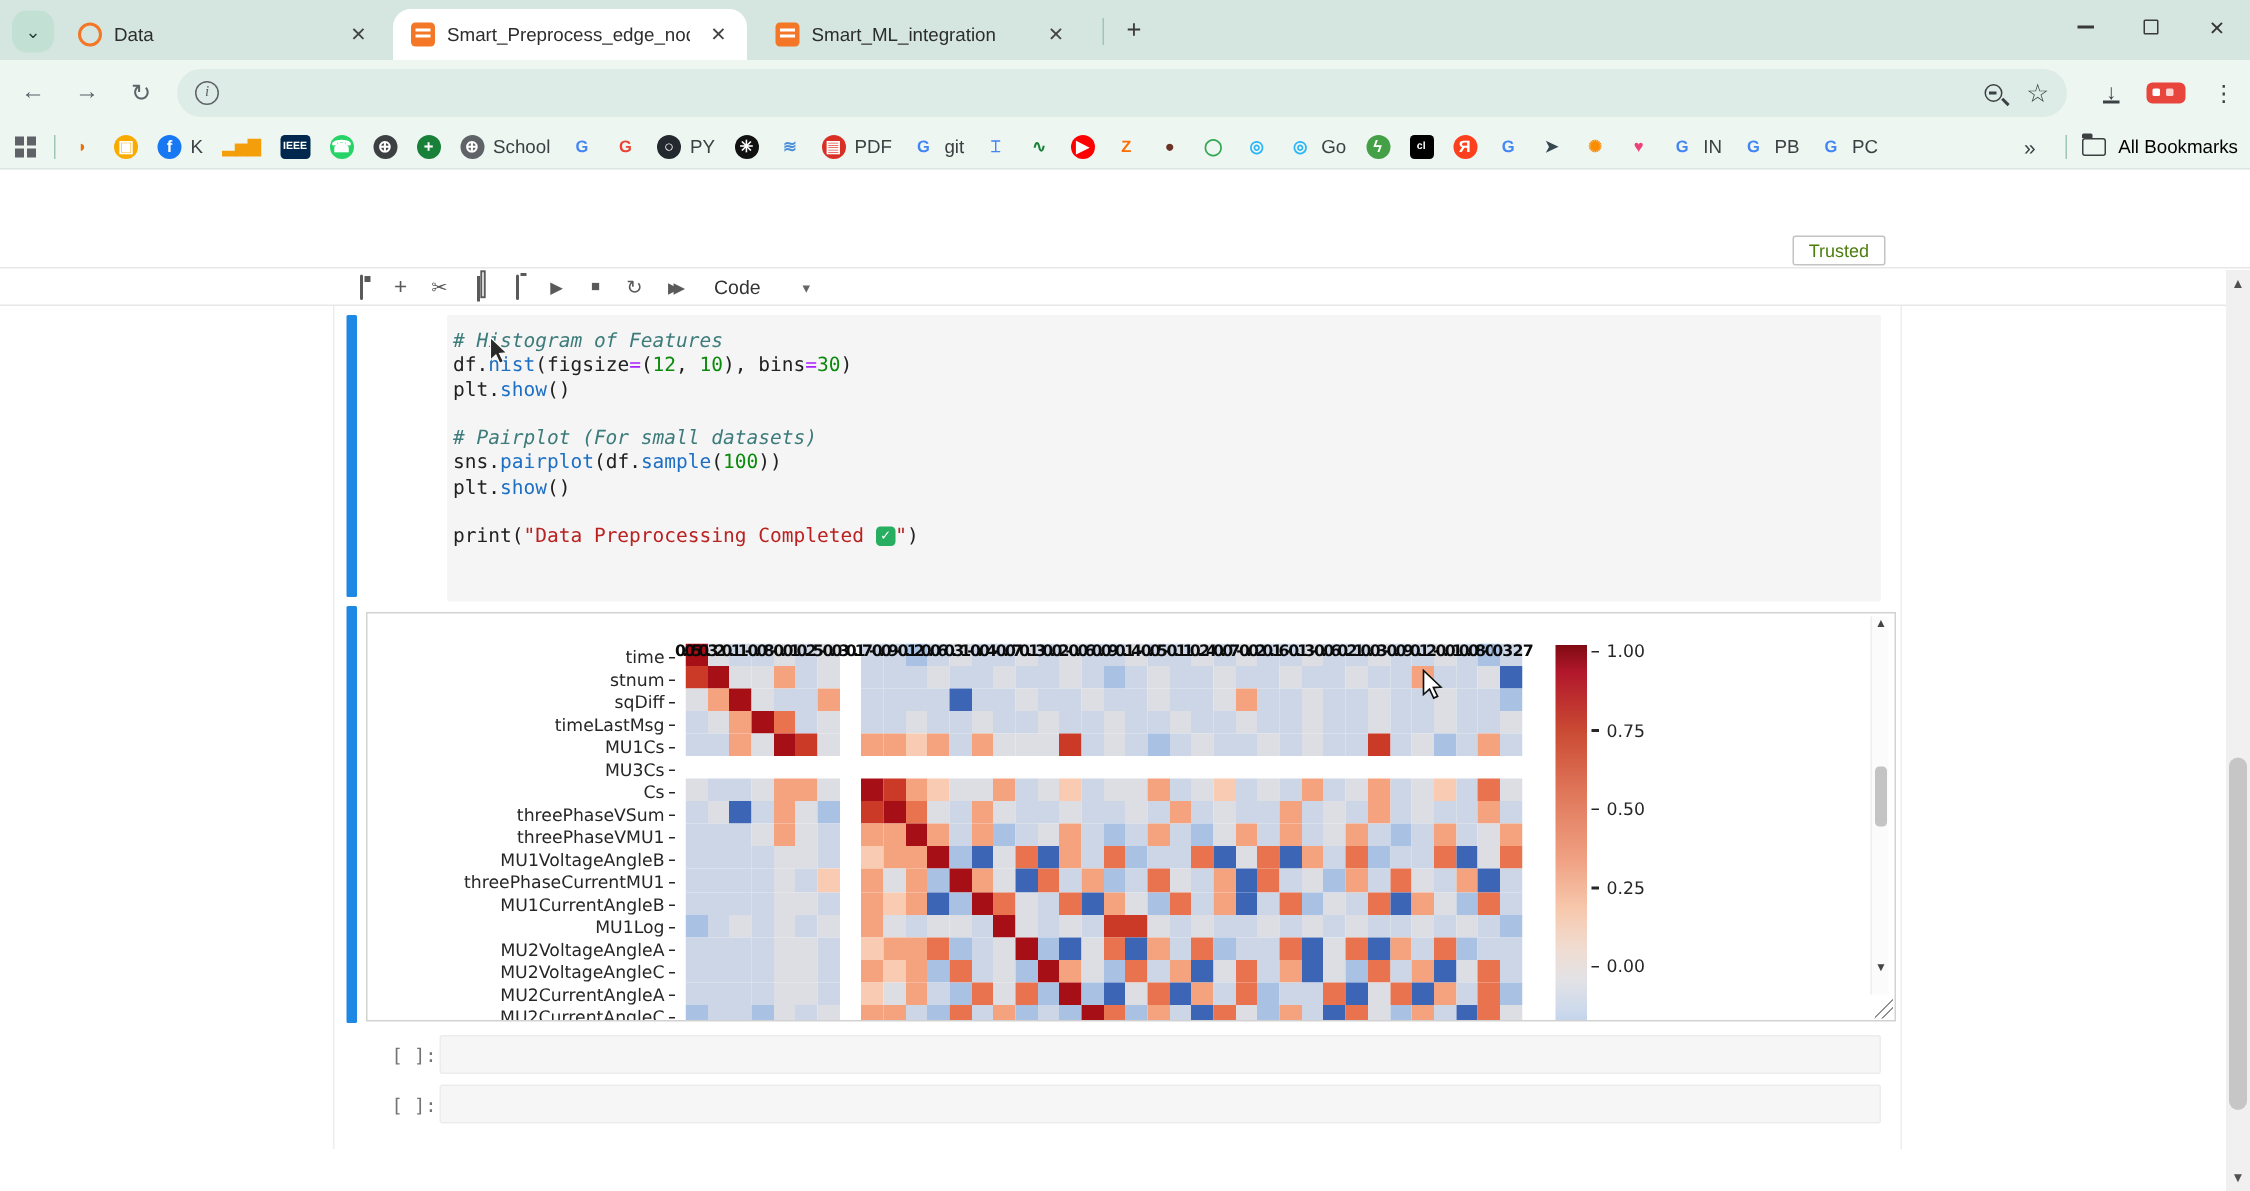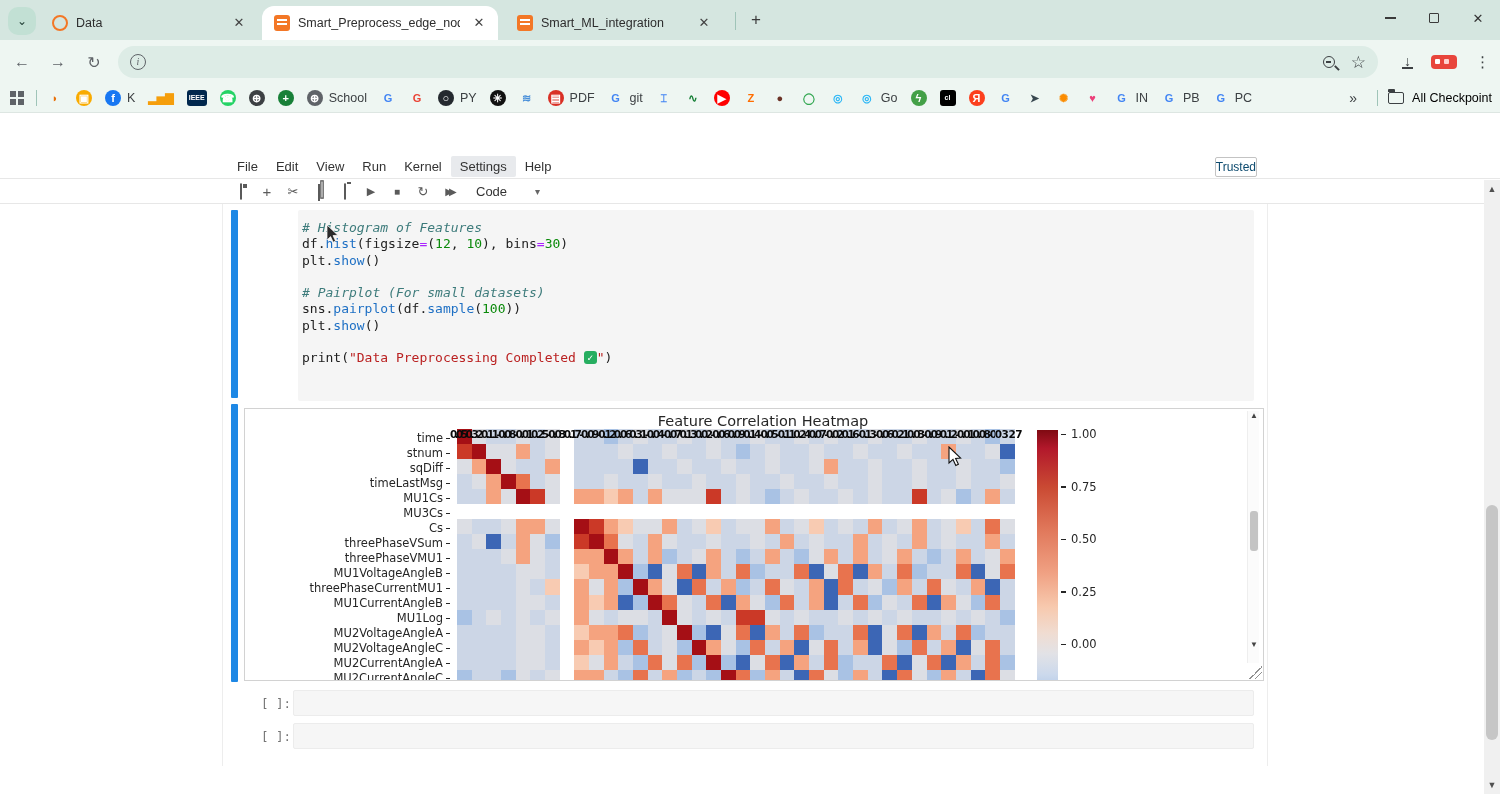--- a/index.html
+++ b/index.html
@@ -66,21 +66,21 @@
   .jlogo-text { font-size:22px; color:#5a5a5a; margin-left:6px; letter-spacing:0.5px; }
   .jtitle { position:absolute; left:338px; top:12px; font-size:16px; color:#333; }
   .jcheckpoint { position:absolute; left:565px; top:16px; font-size:12px; color:#555; }
   .japp-ic { position:absolute; right:243px; top:8px; width:24px; height:24px; border-radius:5px;
       background:linear-gradient(135deg,#4e9af1 0 55%, #f6c344 55% 100%); }
 
   
   .menubar { position:absolute; left:0; top:155px; width:1500px; height:24px; background:#fff; border-bottom:1px solid #e7e7e7; display:flex; align-items:center; padding-left:228px; }
   .menu-item { font-size:13px; color:#333; padding:3px 9px; border-radius:2px; }
   .menu-item.active { background:#e8eaed; }
-  .trusted { position:absolute; right:243px; top:2px; border:1px solid #c3c3c3; border-radius:2px; font-size:12px; color:#0c4a6e; padding:2px 0; }
+  .trusted { position:absolute; right:243px; top:2px; border:1px solid #c3c3c3; border-radius:2px; font-size:12px; color:#4d7c0f; padding:2px 10px; }
 
   
   .nbtoolbar { position:absolute; left:0; top:180px; width:1500px; height:24px; background:#fff; border-bottom:1px solid #e7e7e7; display:flex; align-items:center; padding-left:228px; color:#5a5a5a; }
   .nbt-ic { width:26px; text-align:center; font-size:13px; flex:0 0 auto; }
   .i-save { width:11px; height:11px; border:1.5px solid #5a5a5a; border-radius:1px; margin:0 auto; position:relative; }
   .i-save:before { content:""; position:absolute; left:2px; top:0px; width:4px; height:4px; background:#5a5a5a; }
   .i-copy2 { width:9px; height:11px; border:1.3px solid #5a5a5a; margin:0 auto; box-shadow:3px -3px 0 -0.5px #fff, 3px -3px 0 0.8px #5a5a5a; position:relative; top:1px; }
   .i-paste { width:10px; height:12px; border:1.3px solid #5a5a5a; border-radius:1px; margin:0 auto; position:relative; }
   .i-paste:before { content:""; position:absolute; left:2px; top:-2.5px; width:4px; height:2.5px; background:#5a5a5a; }
   .i-ffwd { letter-spacing:-4px; font-size:10px; }
@@ -298,35 +298,26 @@
         </span>
         <span class="bm-item">
           <span class="bm-ico" style="background: transparent; color: rgb(66, 133, 244);">G</span>
           <span class="bm-label">PC</span>
         </span>
       </span>
     <span class="bm-right">
       <span class="i-chev2">»</span>
       <span class="bm-sep"></span>
       <span class="i-folder"></span>
-      <span style="font-size:12.5px;">All Checkpoint</span>
+      <span style="font-size:12.5px;">All Bookmarks</span>
     </span>
   </div>
 
 
   <div class="menubar">
-    <span id="menu-items" style="display:flex;">
-        <span class="menu-item">File</span>
-        <span class="menu-item">Edit</span>
-        <span class="menu-item">View</span>
-        <span class="menu-item">Run</span>
-        <span class="menu-item">Kernel</span>
-        <span class="menu-item active">Settings</span>
-        <span class="menu-item">Help</span>
-      </span>
     <span class="trusted">Trusted</span>
   </div>
 
   <div class="nbtoolbar">
     <span class="nbt-ic"><span class="i-save"></span></span>
     <span class="nbt-ic" style="font-size:15px;">+</span>
     <span class="nbt-ic">✂</span>
     <span class="nbt-ic"><span class="i-copy2"></span></span>
     <span class="nbt-ic"><span class="i-paste"></span></span>
     <span class="nbt-ic" style="font-size:11px;">▶</span>
@@ -339,21 +330,20 @@
     </span>
   </div>
 
   <div class="notebook">
 
     <div class="bluebar" style="top:6px; height:188px;"></div>
     <div class="editor" id="code-lines"><div class="code-line"><span class="tok-com"># Histogram of Features</span></div><div class="code-line"><span class="tok-pln">df.</span><span class="tok-fn">hist</span><span class="tok-pln">(figsize</span><span class="tok-op">=</span><span class="tok-pln">(</span><span class="tok-num">12</span><span class="tok-pln">, </span><span class="tok-num">10</span><span class="tok-pln">), bins</span><span class="tok-op">=</span><span class="tok-num">30</span><span class="tok-pln">)</span></div><div class="code-line"><span class="tok-pln">plt.</span><span class="tok-fn">show</span><span class="tok-pln">()</span></div><div class="code-line">&nbsp;</div><div class="code-line"><span class="tok-com"># Pairplot (For small datasets)</span></div><div class="code-line"><span class="tok-pln">sns.</span><span class="tok-fn">pairplot</span><span class="tok-pln">(df.</span><span class="tok-fn">sample</span><span class="tok-pln">(</span><span class="tok-num">100</span><span class="tok-pln">))</span></div><div class="code-line"><span class="tok-pln">plt.</span><span class="tok-fn">show</span><span class="tok-pln">()</span></div><div class="code-line">&nbsp;</div><div class="code-line"><span class="tok-pln">print(</span><span class="tok-str">"Data Preprocessing Completed </span><span class="tok-emoji">✓</span><span class="tok-str">"</span><span class="tok-pln">)</span></div></div>
 
     <div class="bluebar" style="top:200px; height:278px;"></div>
     <div class="outcell">
-      <div class="hm-title">Feature Correlation Heatmap</div>
       <div id="hm-labels">
           <div class="hm-label" style="left: 0px; width: 205px; top: 21.5px;">time<span class="tick"></span></div>
           <div class="hm-label" style="left: 0px; width: 205px; top: 36.55px;">stnum<span class="tick"></span></div>
           <div class="hm-label" style="left: 0px; width: 205px; top: 51.6px;">sqDiff<span class="tick"></span></div>
           <div class="hm-label" style="left: 0px; width: 205px; top: 66.65px;">timeLastMsg<span class="tick"></span></div>
           <div class="hm-label" style="left: 0px; width: 205px; top: 81.7px;">MU1Cs<span class="tick"></span></div>
           <div class="hm-label" style="left: 0px; width: 205px; top: 96.75px;">MU3Cs<span class="tick"></span></div>
           <div class="hm-label" style="left: 0px; width: 205px; top: 111.8px;">Cs<span class="tick"></span></div>
           <div class="hm-label" style="left: 0px; width: 205px; top: 126.85px;">threePhaseVSum<span class="tick"></span></div>
           <div class="hm-label" style="left: 0px; width: 205px; top: 141.9px;">threePhaseVMU1<span class="tick"></span></div>

